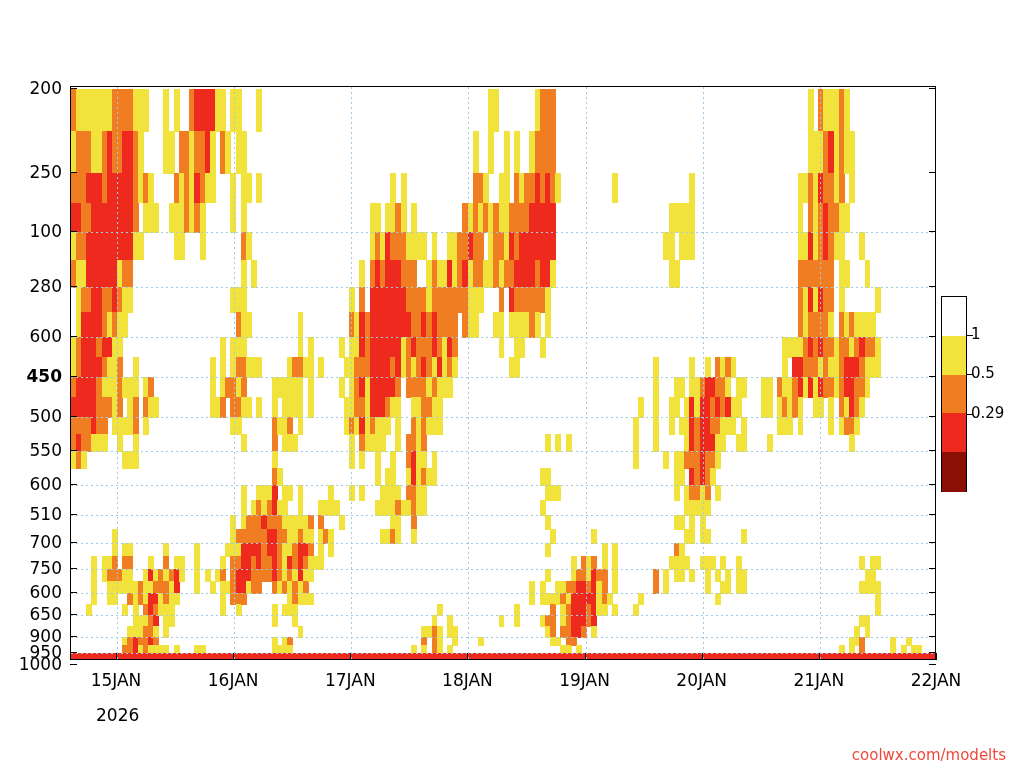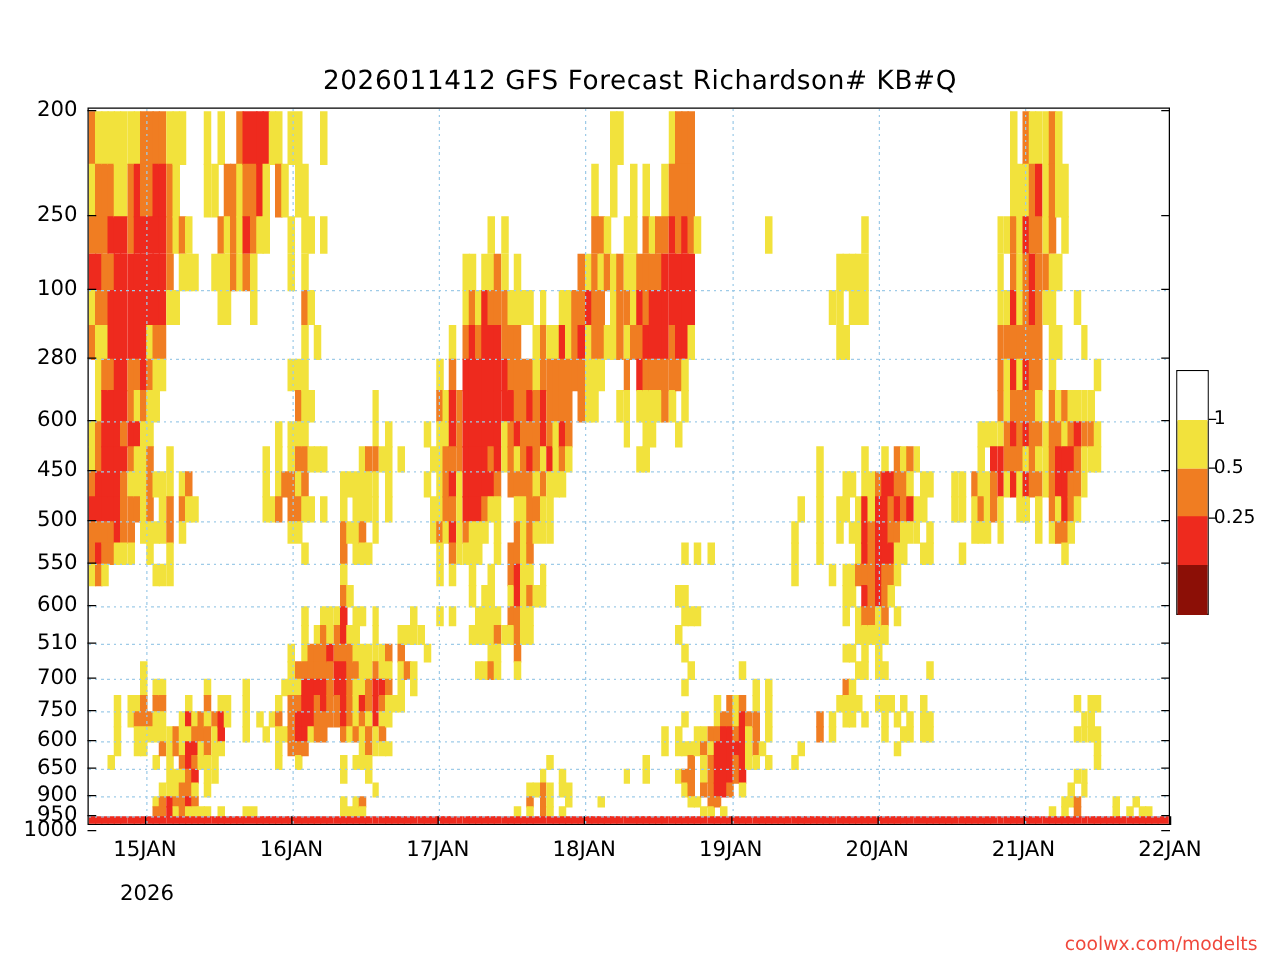--- a/index.html
+++ b/index.html
@@ -56,21 +56,20 @@
   }
   .cbseg{position:absolute;left:0;width:100%;}
   .cblab{position:absolute;left:971px;font-size:15px;color:#000;}
   .cbtick{position:absolute;left:967px;width:6px;height:1px;background:#000;}
 </style>
 </head>
 <body>
 
 <div id="root">
 
-  <div class="title">2026011412 GFS Forecast Richardson# KB#Q</div>
 
   <div id="plot">
     <div id="cells">
         <div class="cell" style="left: -0.3px; top: 2px; width: 5.95476px; height: 42.6px; background: rgb(240, 125, 34);"></div>
         <div class="cell" style="left: -0.3px; top: 44px; width: 5.95476px; height: 42.6px; background: rgb(242, 226, 60);"></div>
         <div class="cell" style="left: -0.3px; top: 86px; width: 5.95476px; height: 30.1px; background: rgb(240, 125, 34);"></div>
         <div class="cell" style="left: -0.3px; top: 115.5px; width: 5.95476px; height: 30.1px; background: rgb(238, 42, 30);"></div>
         <div class="cell" style="left: -0.3px; top: 145px; width: 5.95476px; height: 28.1px; background: rgb(242, 226, 60);"></div>
         <div class="cell" style="left: -0.3px; top: 172.5px; width: 5.95476px; height: 28.1px; background: rgb(240, 125, 34);"></div>
         <div class="cell" style="left: -0.3px; top: 250px; width: 5.95476px; height: 20.6px; background: rgb(242, 226, 60);"></div>
@@ -1807,21 +1806,21 @@
       <div style="position: absolute; left: 929px; top: 172px; width: 7px; height: 1px; background: rgb(0, 0, 0);"></div>
       <div class="ylab" style="left: 0px; width: 62px; top: 221px;">100</div>
       <div style="position: absolute; left: 70px; top: 231px; width: 7px; height: 1px; background: rgb(0, 0, 0);"></div>
       <div style="position: absolute; left: 929px; top: 231px; width: 7px; height: 1px; background: rgb(0, 0, 0);"></div>
       <div class="ylab" style="left: 0px; width: 62px; top: 276px;">280</div>
       <div style="position: absolute; left: 70px; top: 286px; width: 7px; height: 1px; background: rgb(0, 0, 0);"></div>
       <div style="position: absolute; left: 929px; top: 286px; width: 7px; height: 1px; background: rgb(0, 0, 0);"></div>
       <div class="ylab" style="left: 0px; width: 62px; top: 326px;">600</div>
       <div style="position: absolute; left: 70px; top: 336px; width: 7px; height: 1px; background: rgb(0, 0, 0);"></div>
       <div style="position: absolute; left: 929px; top: 336px; width: 7px; height: 1px; background: rgb(0, 0, 0);"></div>
-      <div class="ylab" style="left: 0px; width: 62px; top: 366px;">450</div>
+      <div class="ylab" style="left: 0px; width: 62px; top: 366px; font-weight: bold;">450</div>
       <div style="position: absolute; left: 70px; top: 376px; width: 7px; height: 1px; background: rgb(0, 0, 0);"></div>
       <div style="position: absolute; left: 929px; top: 376px; width: 7px; height: 1px; background: rgb(0, 0, 0);"></div>
       <div class="ylab" style="left: 0px; width: 62px; top: 406px;">500</div>
       <div style="position: absolute; left: 70px; top: 416px; width: 7px; height: 1px; background: rgb(0, 0, 0);"></div>
       <div style="position: absolute; left: 929px; top: 416px; width: 7px; height: 1px; background: rgb(0, 0, 0);"></div>
       <div class="ylab" style="left: 0px; width: 62px; top: 440px;">550</div>
       <div style="position: absolute; left: 70px; top: 450px; width: 7px; height: 1px; background: rgb(0, 0, 0);"></div>
       <div style="position: absolute; left: 929px; top: 450px; width: 7px; height: 1px; background: rgb(0, 0, 0);"></div>
       <div class="ylab" style="left: 0px; width: 62px; top: 474px;">600</div>
       <div style="position: absolute; left: 70px; top: 484px; width: 7px; height: 1px; background: rgb(0, 0, 0);"></div>
@@ -1880,17 +1879,17 @@
       <div class="cbseg" style="top: 20%; height: 20.4%; background: rgb(242, 226, 60);"></div>
       <div class="cbseg" style="top: 40%; height: 20.4%; background: rgb(240, 125, 34);"></div>
       <div class="cbseg" style="top: 60%; height: 20.4%; background: rgb(238, 42, 30);"></div>
       <div class="cbseg" style="top: 80%; height: 20.4%; background: rgb(140, 15, 6);"></div>
     </div>
   <div id="cbarlabels">
       <div class="cblab" style="top: 325.2px;">1</div>
       <div class="cbtick" style="position: absolute; top: 335.2px;"></div>
       <div class="cblab" style="top: 364.4px;">0.5</div>
       <div class="cbtick" style="position: absolute; top: 374.4px;"></div>
-      <div class="cblab" style="top: 403.6px;">0.25</div>
+      <div class="cblab" style="top: 403.6px;">0.29</div>
       <div class="cbtick" style="position: absolute; top: 413.6px;"></div>
     </div>
 
 </div>
 
 </body></html>

